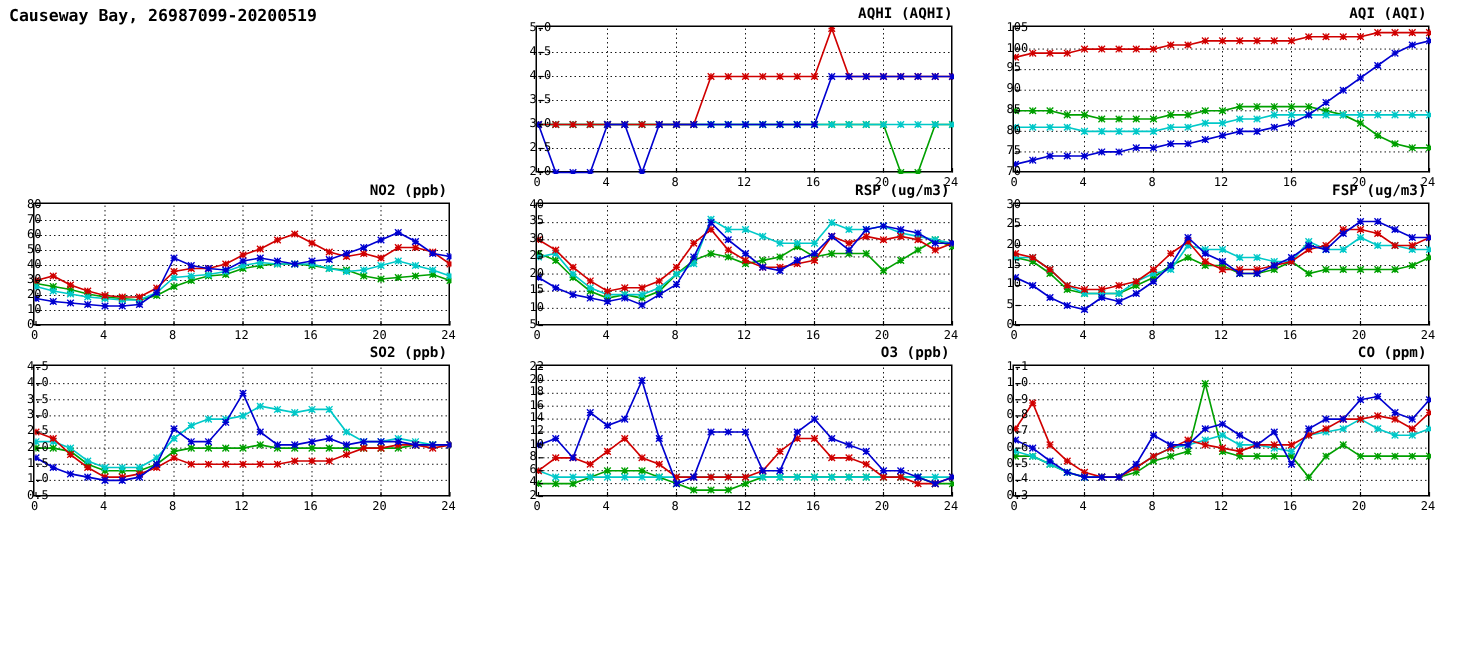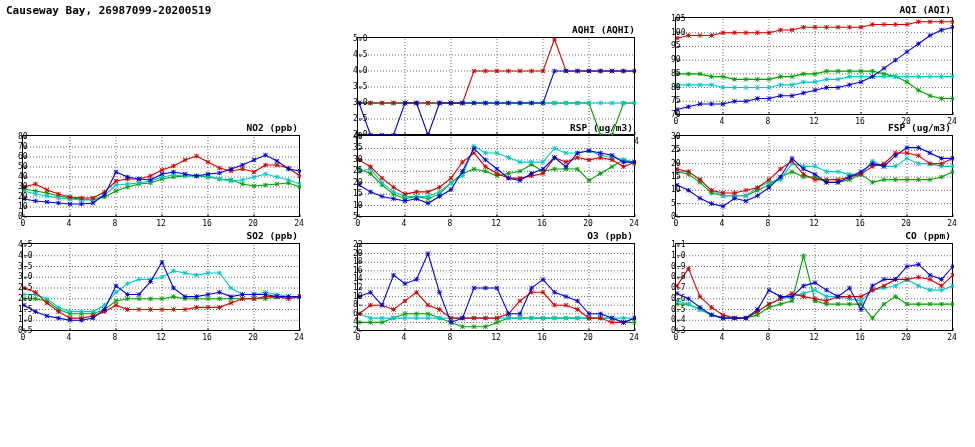--- a/index.html
+++ b/index.html
@@ -34,21 +34,21 @@
     transform:translateX(-50%);
   }
   svg{display:block;}
 </style>
 </head>
 <body>
 
 <div id="root">
   <div id="title">Causeway Bay, 26987099-20200519</div>
   <div id="panels">
-      <div class="panel" style="left: 357px; top: 17px; width: 280px; height: 98px; margin-top: 20px;">
+      <div class="panel" style="left: 357px; top: 17px; width: 280px; height: 98px;">
         <div class="panel-title">AQHI (AQHI)</div>
         <div class="plotbox" style="left: 0px; top: 0px; width: 278px; height: 98px;">
           <svg width="278" height="98" viewBox="0 0 278 98">
             <line x1="47" x2="47" y1="1" y2="97" stroke="#000" stroke-width="0.6" stroke-dasharray="1,2"></line>
             <line x1="93" x2="93" y1="1" y2="97" stroke="#000" stroke-width="0.6" stroke-dasharray="1,2"></line>
             <line x1="139" x2="139" y1="1" y2="97" stroke="#000" stroke-width="0.6" stroke-dasharray="1,2"></line>
             <line x1="185" x2="185" y1="1" y2="97" stroke="#000" stroke-width="0.6" stroke-dasharray="1,2"></line>
             <line x1="231" x2="231" y1="1" y2="97" stroke="#000" stroke-width="0.6" stroke-dasharray="1,2"></line>
             <line x1="1" x2="277" y1="81" y2="81" stroke="#000" stroke-width="0.6" stroke-dasharray="1,2"></line>
             <line x1="1" x2="277" y1="65" y2="65" stroke="#000" stroke-width="0.6" stroke-dasharray="1,2"></line>

